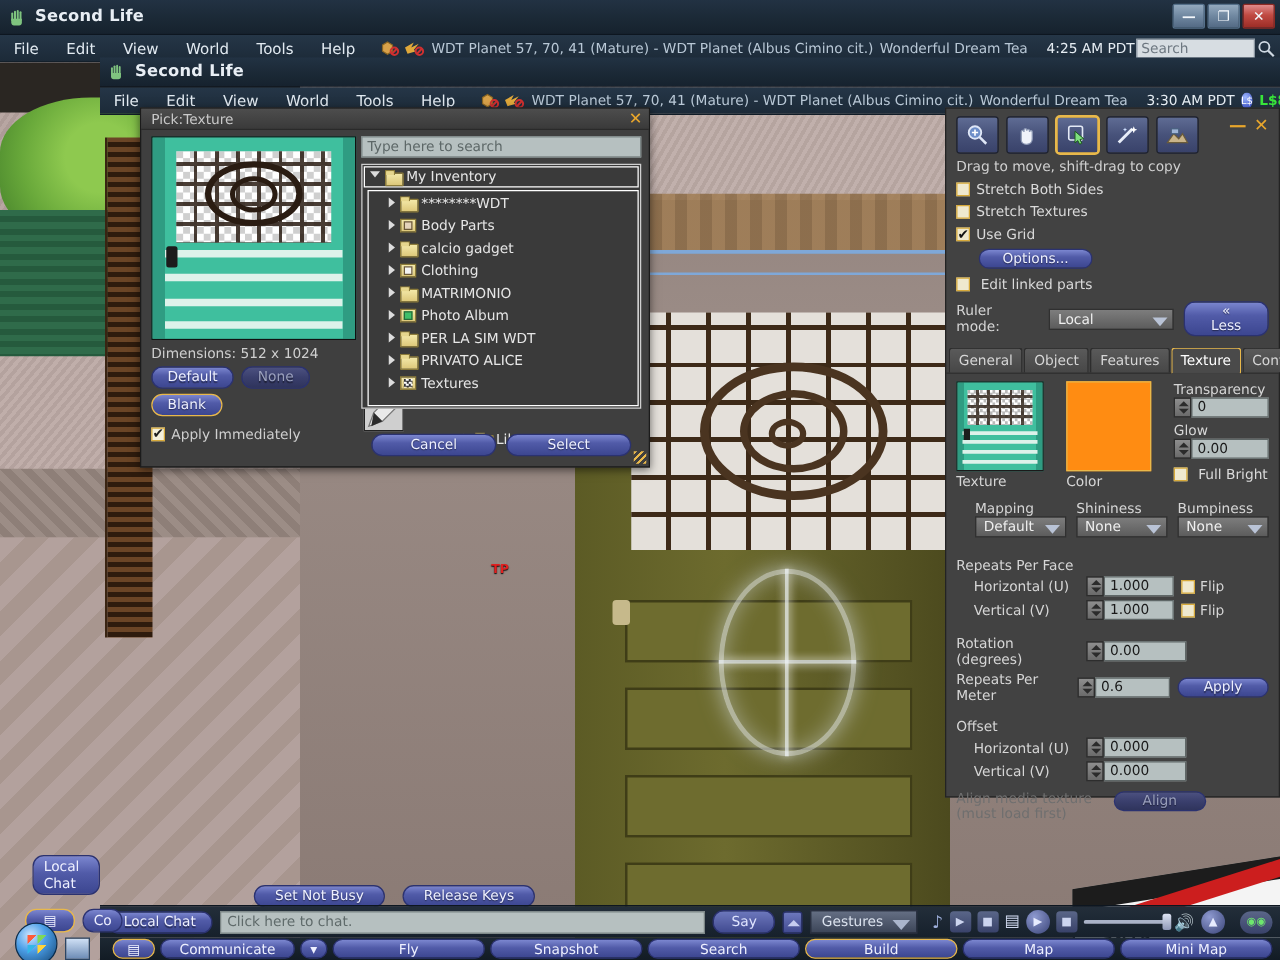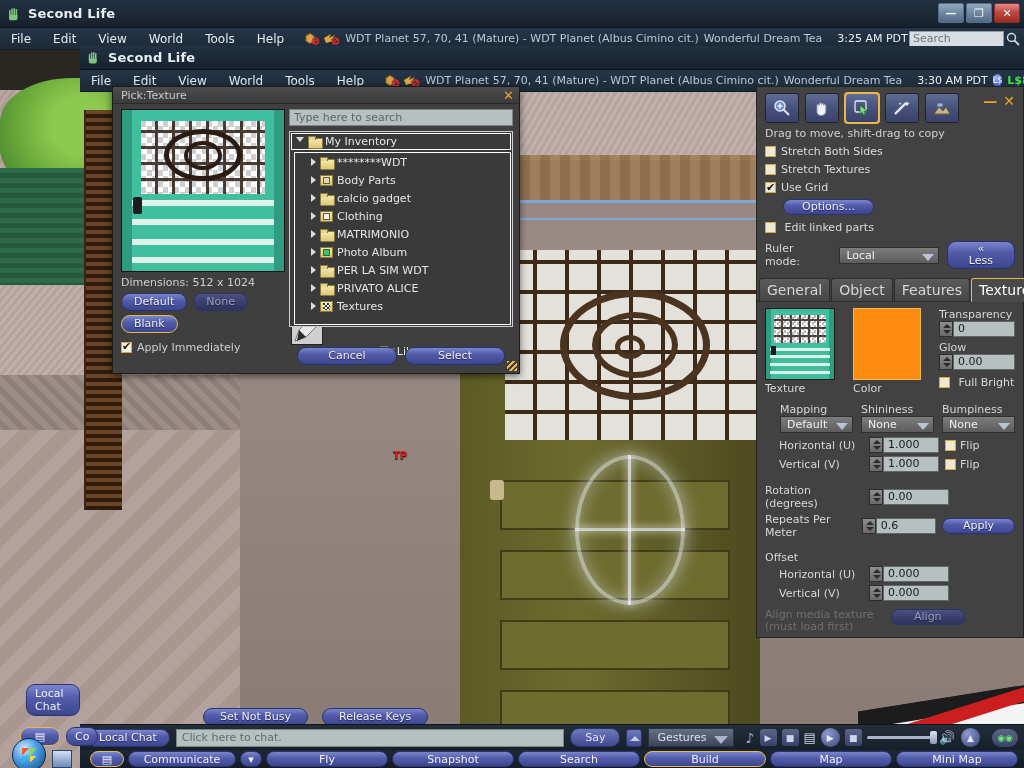--- a/index.html
+++ b/index.html
@@ -132,21 +132,21 @@
   .ck { width:11px;height:11px;border:1px solid #d6a93a;background:#efe9cf;display:inline-block;vertical-align:-2px;position:relative;}
   .ck.on:after{content:"✔";position:absolute;left:0;top:-4px;font-size:11px;color:#111;}
   .rulerrow { display:flex; align-items:center; padding:4px 8px; gap:8px;}
   .sel {
     background:linear-gradient(180deg,#7d7d7d,#5c5c5c); border:1px solid #303030;
     color:#efefef; font-size:11px; padding:1px 18px 1px 6px; position:relative; min-width:60px;
   }
   .sel:after{content:"";position:absolute;right:4px;top:6px;border-left:6px solid transparent;border-right:6px solid transparent;border-top:7px solid #b9c3d6;}
   .tabs { display:flex; margin:4px 0 0 2px; align-items:flex-end; }
   .tab {
-    font-size:14px; padding:3px 7px 3px 7px; color:#d6d6d6;
+    font-size:11px; padding:3px 7px 3px 7px; color:#d6d6d6;
     background:linear-gradient(180deg,#5a5a5a,#474747); border:1px solid #2d2d2d; border-bottom:none;
     border-radius:3px 3px 0 0; margin-right:1px;
   }
   .tab.active { background:#4a4a4a; color:#fff; border-color:#e8b84b; border-bottom:1px solid #4a4a4a; position:relative; top:1px;}
   .tabpanel { border-top:1px solid #2d2d2d; padding:6px 8px; }
   .swatch-row { display:flex; gap:18px; }
   .tex-sw { width:70px;height:72px;border:1px solid #1a1a1a; background:#37b092; position:relative; overflow:hidden;}
   .col-sw { width:68px;height:72px;border:1px solid #e8b84b; background:#FF8C12;}
   .sw-cap { font-size:11px; color:#d6d6d6; margin-top:2px;}
   .rightcol { margin-left:auto; width:96px;}
@@ -250,21 +250,21 @@
         <svg width="17" height="13" viewBox="0 0 17 13">
             <g>
               <path d="M1 6l7-4-2 4 6-3-4 5 2 1-7 2z" fill="#e0a83a"></path>
               <circle cx="12.5" cy="9" r="3" fill="none" stroke="#d03030" stroke-width="1.6"></circle>
               <line x1="10.6" y1="11" x2="14.4" y2="7" stroke="#d03030" stroke-width="1.6"></line>
             </g>
           </svg>
       </span>
       <span class="loc-text">WDT Planet 57, 70, 41 (Mature) - WDT Planet (Albus Cimino cit.)</span>
       <span class="loc-text">Wonderful Dream Tea</span>
-      <span class="time-text">3:25 AM PDT</span>
+      <span class="time-text">4:25 AM PDT</span>
 
     </div>
     <div class="search-wrap">
       <div class="searchbox">Search</div>
       <svg width="14" height="14" viewBox="0 0 14 14">
           <circle cx="5.5" cy="5.5" r="4" fill="none" stroke="#cfd9e3" stroke-width="1.5"></circle>
           <line x1="8.5" y1="8.5" x2="13" y2="13" stroke="#cfd9e3" stroke-width="1.8"></line>
         </svg>
     </div>
   </div>
@@ -614,20 +614,21 @@
         <div class="c">
           <div class="fld-lbl">Shininess</div>
           <div class="sel">None</div>
         </div>
         <div class="c">
           <div class="fld-lbl">Bumpiness</div>
           <div class="sel">None</div>
         </div>
       </div>
 
+      <div class="lblrow" style="margin-top:12px;">Repeats Per Face</div>
       <div class="fieldrow">
         <span class="nm ind">Horizontal (U)</span>
         <div class="spin" style="width:70px;">
           <div class="arrows"></div>
           <div class="val">1.000</div>
         </div>
         <span class="flip">
             <span class="ck"></span>
             <span>Flip</span>
           </span>

